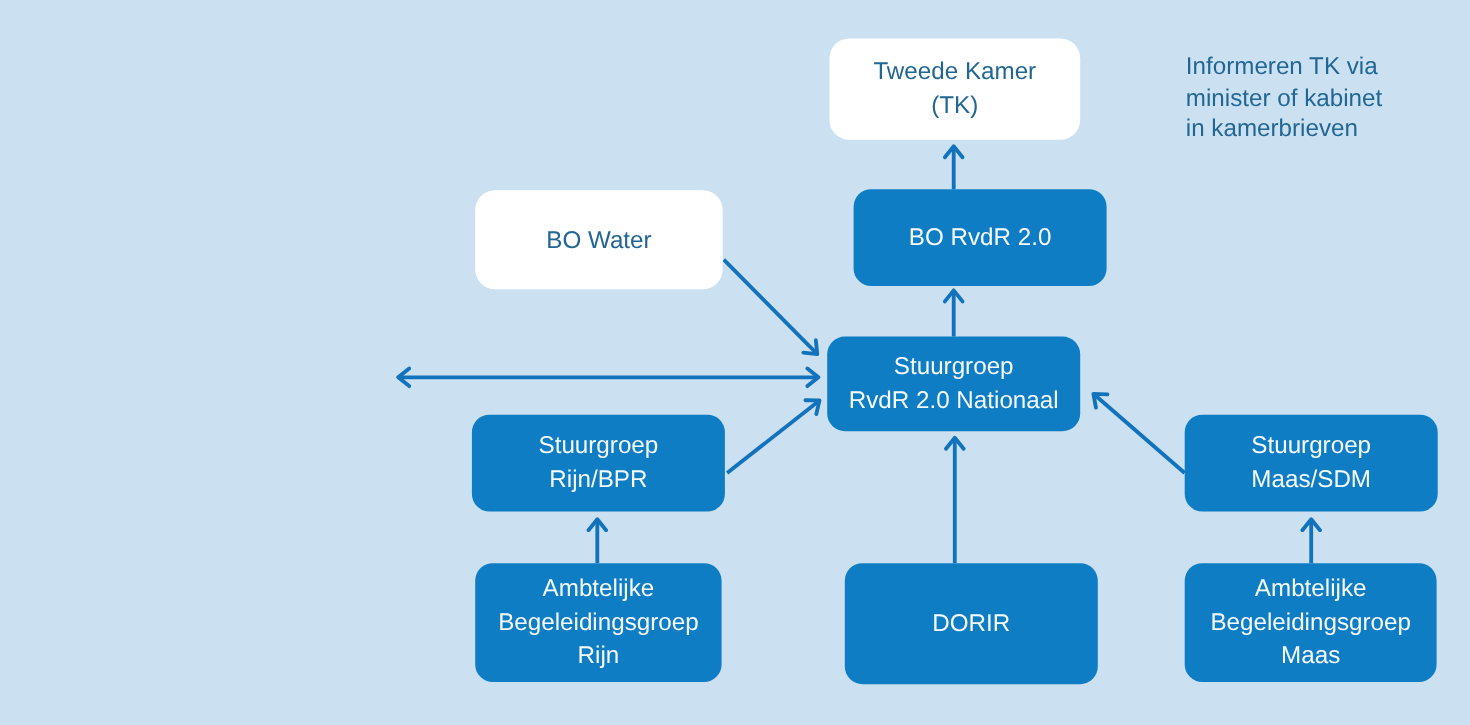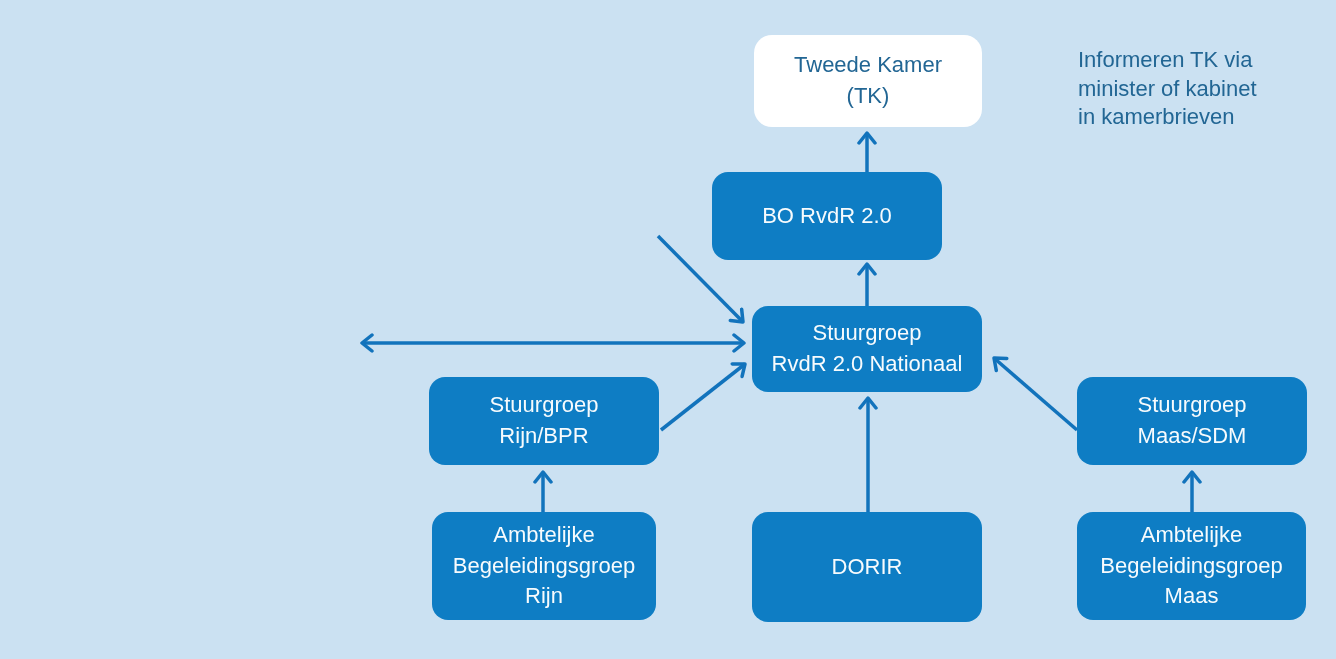--- a/index.html
+++ b/index.html
@@ -63,27 +63,27 @@
     width: 260px;
     color: var(--text-dark);
     font-size: 22px;
     line-height: 1.3;
     white-space: pre-line;
     text-align: left;
   }
   
   .n-tweede-kamer       { left: 710px;  top: 35px;  width: 228px; height: 92px;  }
   .n-bo-water           { left: 388px;  top: 173px; width: 225px; height: 90px;  }
-  .n-bo-rvdr            { left: 668px;  top: 172px; width: 230px; height: 88px;  }
+  .n-bo-rvdr            { left: 732px;  top: 172px; width: 230px; height: 88px;  }
   .n-platforms          { left: 65px;   top: 260px; width: 248px; height: 163px; }
   .n-nationaal          { left: 708px;  top: 306px; width: 230px; height: 86px;  }
   .n-rijn               { left: 385px;  top: 377px; width: 230px; height: 88px;  }
   .n-maas               { left: 1033px; top: 377px; width: 230px; height: 88px;  }
   .n-abg-rijn           { left: 388px;  top: 512px; width: 224px; height: 108px; }
-  .n-dorir              { left: 708px;  top: 512px; width: 230px; height: 110px; }
+  .n-dorir              { left: 724px;  top: 512px; width: 230px; height: 110px; }
   .n-abg-maas           { left: 1033px; top: 512px; width: 229px; height: 108px; }
 </style>
 </head>
 <body>
 
 <div class="canvas">
 
   <svg class="arrows" viewBox="0 0 1336 659">
     <defs>
       <marker id="ah" markerUnits="userSpaceOnUse" markerWidth="26" markerHeight="26" refX="12" refY="13" orient="auto-start-reverse">
@@ -99,20 +99,23 @@
     <line x1="614" y1="236" x2="699" y2="322" marker-end="url(#ah)"></line>
     <line x1="617" y1="430" x2="701" y2="364" marker-end="url(#ah)"></line>
     <line x1="1033" y1="430" x2="950" y2="358" marker-end="url(#ah)"></line>
   </svg>
 
   <div class="node white n-tweede-kamer">
     <span class="label">Tweede Kamer
 (TK)</span>
   </div>
 
+  <div class="node white n-bo-water">
+    <span class="label">BO Water</span>
+  </div>
 
   <div class="node blue n-bo-rvdr">
     <span class="label">BO RvdR 2.0</span>
   </div>
 
 
   <div class="node blue n-nationaal">
     <span class="label">Stuurgroep
 RvdR 2.0 Nationaal</span>
   </div>

